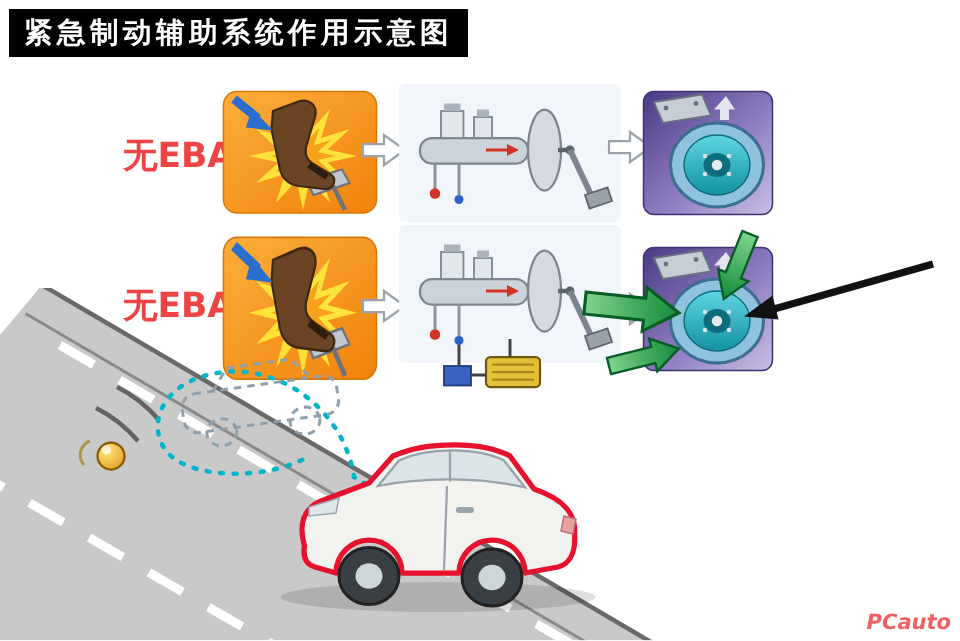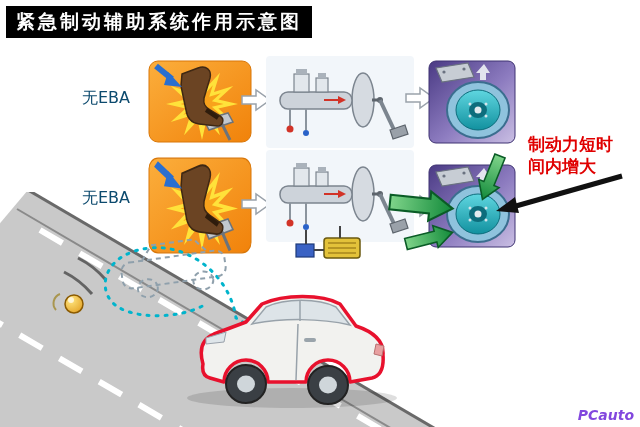--- a/index.html
+++ b/index.html
@@ -9,37 +9,37 @@
   svg { display: block; }
 
   .title-banner {
     left: 6px; top: 6px;
     background: #000; color: #fff;
     font-size: 19px; font-weight: bold; letter-spacing: 3px;
     padding: 3px 10px;
     white-space: nowrap;
   }
   .row-label {
-    font-size: 16px; font-weight: normal; color: #0c4a6e;
+    font-size: 23px; font-weight: bold; color: #ef4444;
     white-space: nowrap;
   }
   .callout-text {
     left: 528px; top: 134px; width: 92px;
     font-size: 17px; font-weight: bold; color: #e00000;
     line-height: 1.28; word-break: break-all;
   }
   .description-text {
     left: 430px; top: 266px; width: 208px;
     font-size: 19px; font-weight: bold; color: #1a1a1a;
     line-height: 24px; word-break: break-all;
   }
   .watermark {
     right: 6px; bottom: 4px;
     font-size: 14px; font-weight: bold; font-style: italic;
-    color: #6d28d9; opacity: 0.85;
+    color: #ef4444; opacity: 0.85;
   }
 </style>
 </head>
 <body>
 
 <div class="page">
 
   <svg class="abs" style="width:0;height:0" aria-hidden="true">
     <defs>
       <linearGradient id="gradOrange" x1="0" y1="0" x2="1" y2="1">
@@ -161,21 +161,20 @@
   <svg class="abs" style="left:428px;top:158px;width:88px;height:92px" viewBox="0 0 88 92">
       <use href="#sym-drum" width="88" height="84" y="6"></use>
     </svg>
 
   <svg class="abs" style="left:382px;top:152px;width:142px;height:112px" viewBox="0 0 142 112">
     <use href="#garrow" transform="translate(118,4) rotate(112) scale(0.78)"></use>
     <use href="#garrow" transform="translate(8,50) rotate(6) scale(1.05)"></use>
     <use href="#garrow" transform="translate(24,92) rotate(-14) scale(0.8)"></use>
   </svg>
 
-  <div class="abs callout-text">制动力短时间内增大</div>
   <svg class="abs" style="left:470px;top:166px;width:168px;height:56px" viewBox="0 0 168 56">
     <path d="M 152,10 L 46,40" stroke="#111" stroke-width="5" fill="none"></path>
     <polygon points="26,45 45,31 49,47" fill="#111"></polygon>
   </svg>
 
   <svg class="abs" style="left:0;top:192px;width:445px;height:235px" viewBox="0 0 445 235">
     <polygon points="28,-2 480,263 480,300 -20,300 -20,55" fill="#c9c9c9"></polygon>
     <path d="M 28,-2 L 480,263" stroke="#696969" stroke-width="3" fill="none"></path>
     <path d="M 17,17 L 469,282" stroke="#8a8a8a" stroke-width="2" fill="none"></path>
     <path d="M 40,38 L 380,237" stroke="#ffffff" stroke-width="6" stroke-dasharray="26 20" fill="none"></path>

